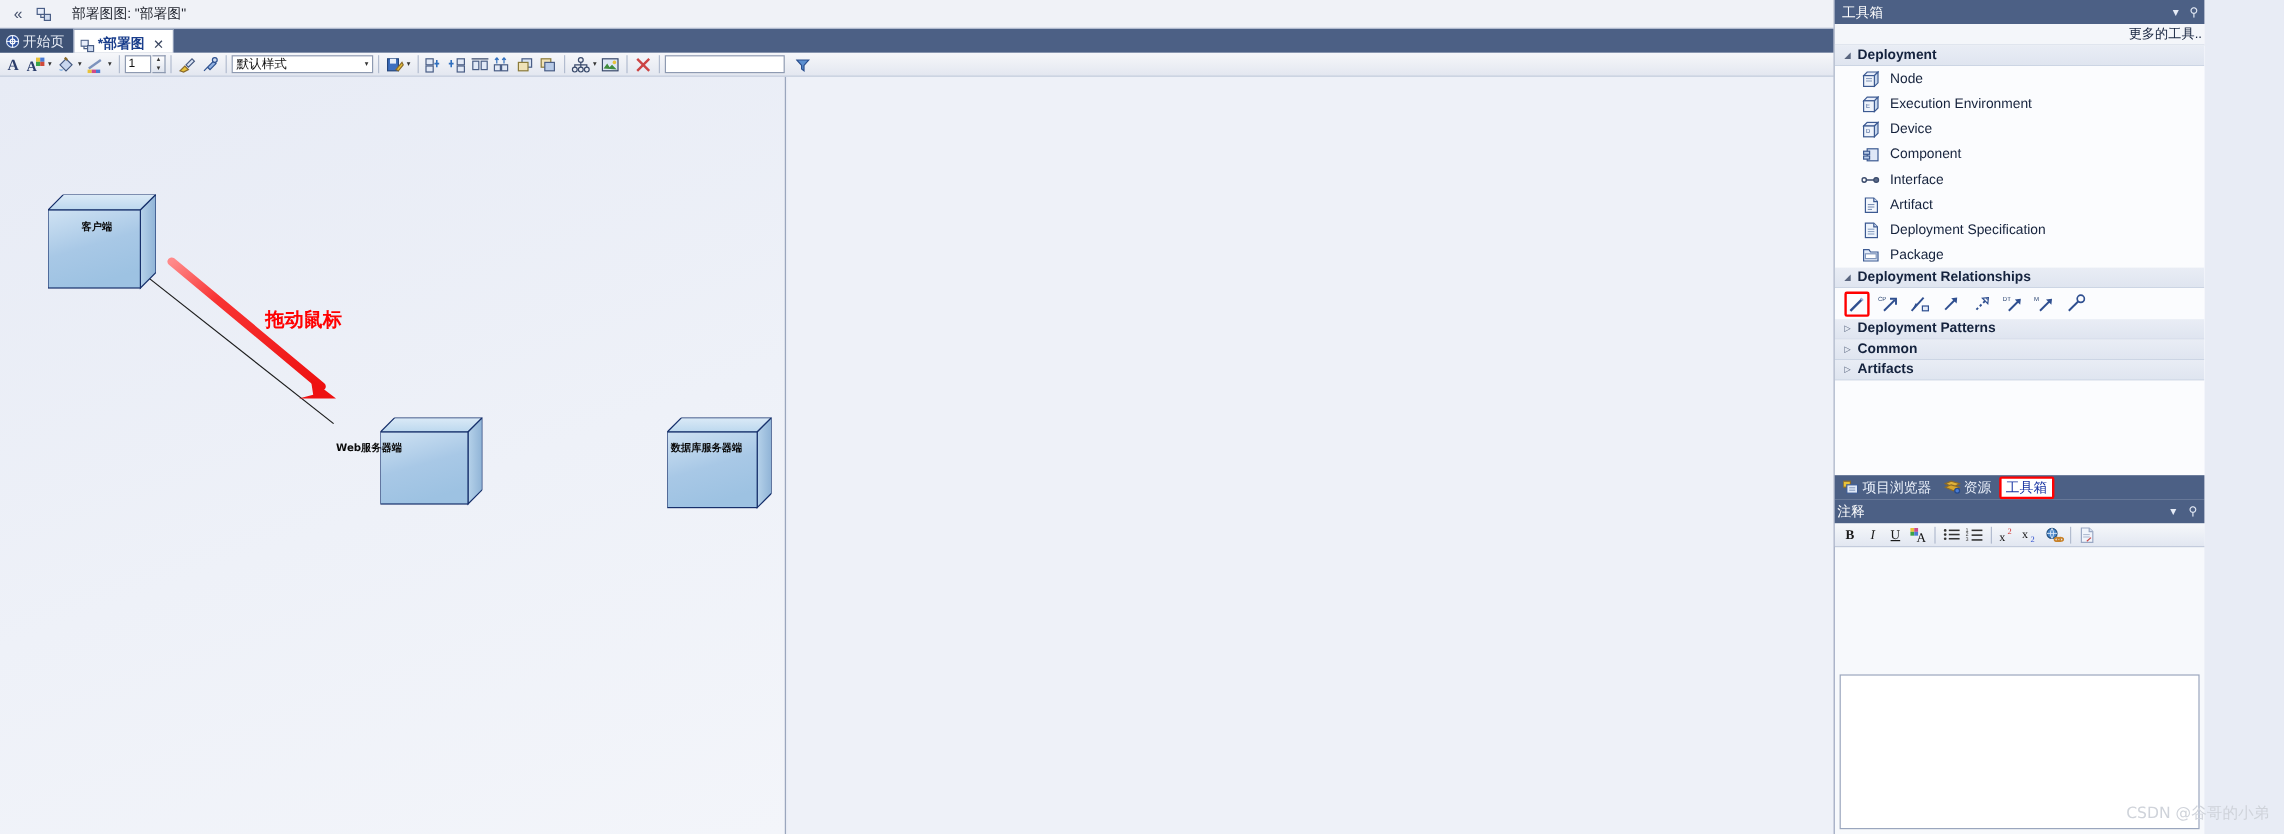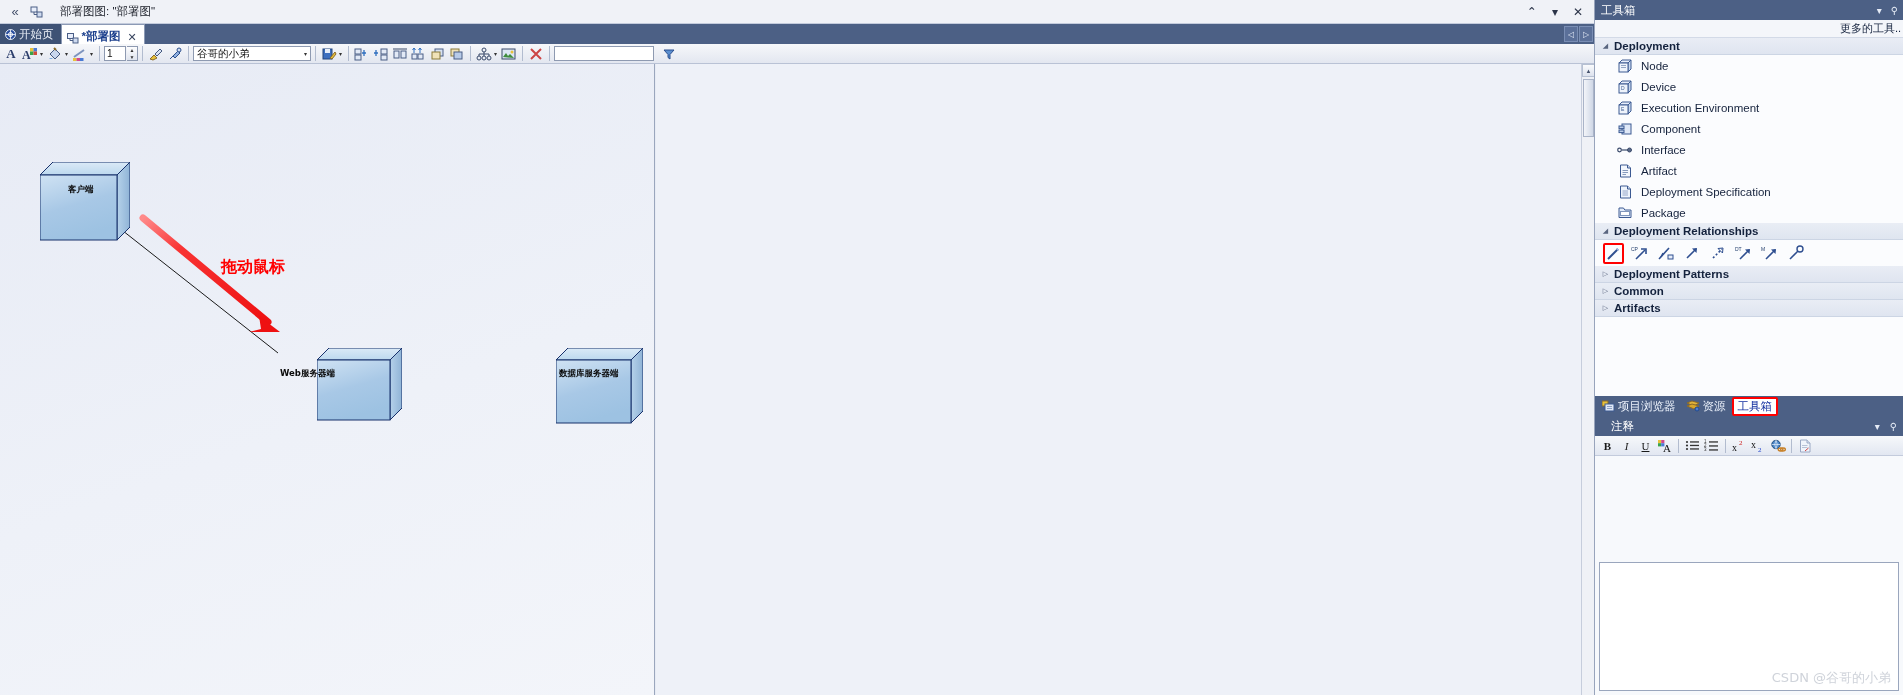--- a/index.html
+++ b/index.html
@@ -181,21 +181,21 @@
     position: absolute;
     color: #ff0000;
     font-size: 16px;
     font-weight: bold;
     white-space: nowrap;
     font-family: "DejaVu Sans", sans-serif;
   }
 
   
   #rightpanel {
-    position: absolute; left: 1594px; top: 0;
+    position: absolute; left: 1528px; top: 0;
     width: 309px; height: 695px;
     background: #f7f9fc;
     border-left: 1px solid #98a4bc;
   }
   .panel-title {
     height: 20px;
     background: #4c6085;
     color: #ffffff;
     font-size: 11.5px;
     display: flex; align-items: center;
@@ -281,21 +281,21 @@
     font-weight: normal;
     padding: 0px 4px;
   }
 
   
   .notes-title {
     height: 20px;
     background: #4c6085;
     color: #ffffff; font-size: 11.5px;
     display: flex; align-items: center;
-    padding-left: 16px;
+    padding-left: 2px;
     position: relative;
   }
   .notes-title .nt-actions {
     position: absolute; right: 6px; top: 0; height: 20px;
     display: flex; align-items: center; gap: 10px;
     font-size: 10px; color: #e6ecf7;
   }
   .notes-toolbar {
     height: 20px;
     background: linear-gradient(#f6f8fb, #e2e7f1);
@@ -418,21 +418,21 @@
         </svg>
       </div>
       <div class="tb-item">
         <svg width="14" height="14" viewBox="0 0 14 14">
           <path d="M2 12 L5 9 M5 9 L10 4 L12 6 L7 11 Z" fill="#8fb0e0" stroke="#2b4f8e"></path>
           <circle cx="11" cy="3" r="2" fill="#cfdcf0" stroke="#2b4f8e"></circle>
         </svg>
       </div>
       <div class="tb-sep"></div>
       <div class="tb-combo">
-        <span>谷哥的小弟</span>
+        <span>默认样式</span>
         <span class="cb-caret">▾</span>
       </div>
       <div class="tb-sep"></div>
       <div class="tb-item">
         <svg width="15" height="14" viewBox="0 0 15 14">
           <rect x="1" y="2" width="9" height="10" fill="#3d6fbf" stroke="#23457c"></rect>
           <rect x="3" y="2" width="5" height="4" fill="#e6edf8"></rect>
           <path d="M8 11 L13 5 L14 7 L10 12 Z" fill="#e8c23a" stroke="#8a6a2a"></path>
         </svg>
       </div>
@@ -613,36 +613,36 @@
         </span>
         <span>Node</span>
       </div>
 
       <div class="tbx-item">
         <span class="ico">
           <svg width="14" height="14" viewBox="0 0 14 14">
             <polygon points="1,4 4,1 13,1 10,4" fill="#e8eefb" stroke="#3c5a92"></polygon>
             <polygon points="10,4 13,1 13,10 10,13" fill="#c8d8ee" stroke="#3c5a92"></polygon>
             <rect x="1" y="4" width="9" height="9" fill="#eef3fb" stroke="#3c5a92"></rect>
-            <text x="3" y="10" font-size="5" fill="#3c5a92" font-family="Liberation Sans, sans-serif">D</text>
+            <text x="3" y="10" font-size="5" fill="#3c5a92" font-family="Liberation Sans, sans-serif">E</text>
           </svg>
         </span>
-        <span>Device</span>
+        <span>Execution Environment</span>
       </div>
 
       <div class="tbx-item">
         <span class="ico">
           <svg width="14" height="14" viewBox="0 0 14 14">
             <polygon points="1,4 4,1 13,1 10,4" fill="#e8eefb" stroke="#3c5a92"></polygon>
             <polygon points="10,4 13,1 13,10 10,13" fill="#c8d8ee" stroke="#3c5a92"></polygon>
             <rect x="1" y="4" width="9" height="9" fill="#eef3fb" stroke="#3c5a92"></rect>
-            <text x="3" y="10" font-size="5" fill="#3c5a92" font-family="Liberation Sans, sans-serif">E</text>
+            <text x="3" y="10" font-size="5" fill="#3c5a92" font-family="Liberation Sans, sans-serif">D</text>
           </svg>
         </span>
-        <span>Execution Environment</span>
+        <span>Device</span>
       </div>
 
       <div class="tbx-item">
         <span class="ico">
           <svg width="14" height="14" viewBox="0 0 14 14">
             <rect x="4" y="2" width="9" height="10" fill="#dfe8f7" stroke="#3c5a92"></rect>
             <rect x="1" y="4" width="5" height="2.6" fill="#b9cce9" stroke="#3c5a92"></rect>
             <rect x="1" y="8" width="5" height="2.6" fill="#b9cce9" stroke="#3c5a92"></rect>
           </svg>
         </span>

